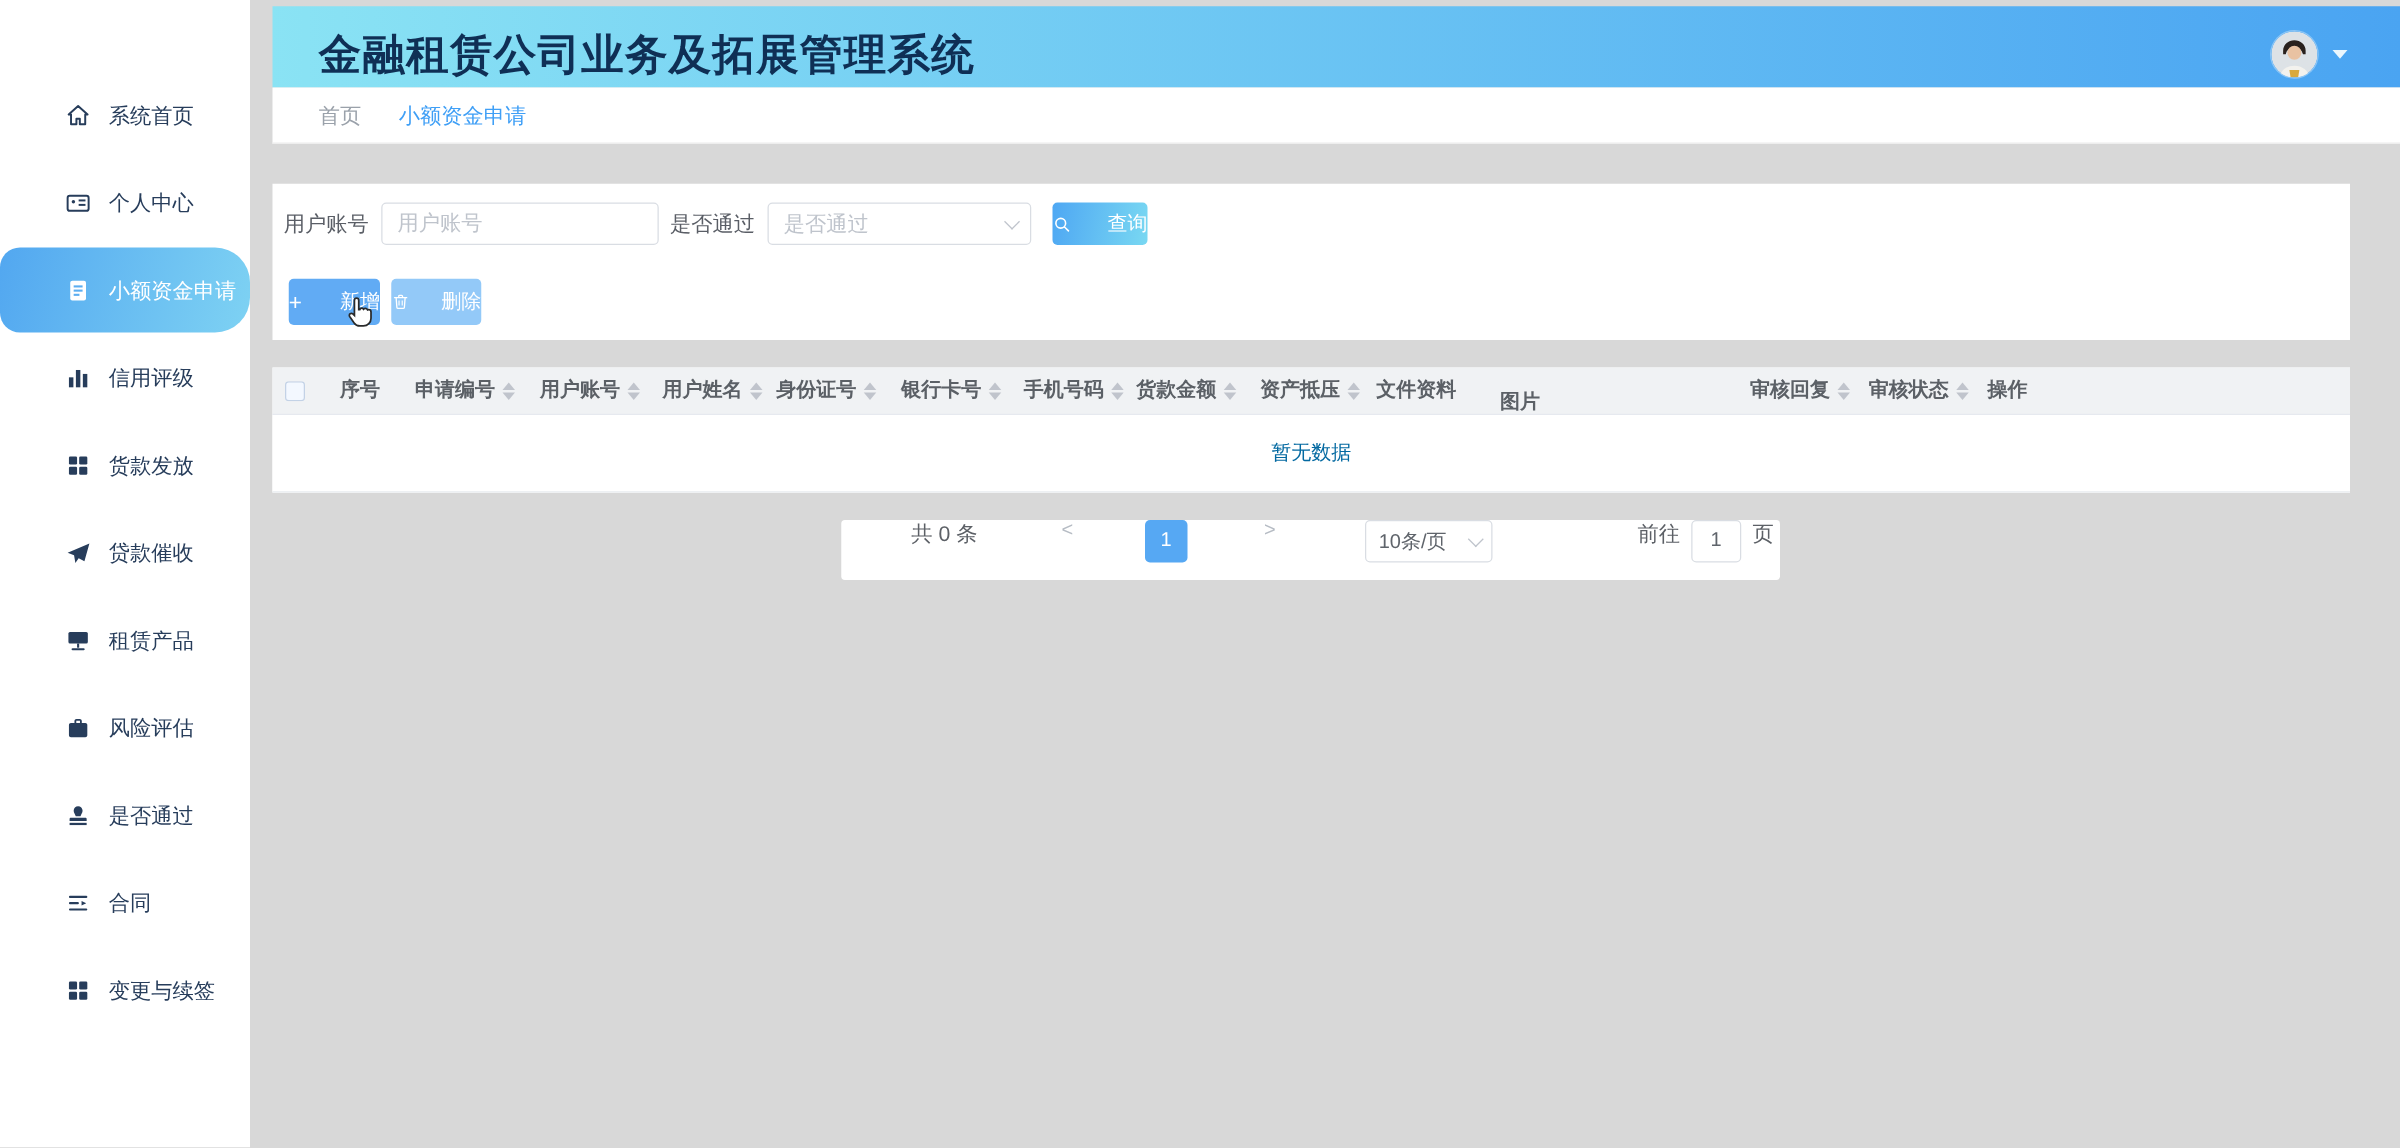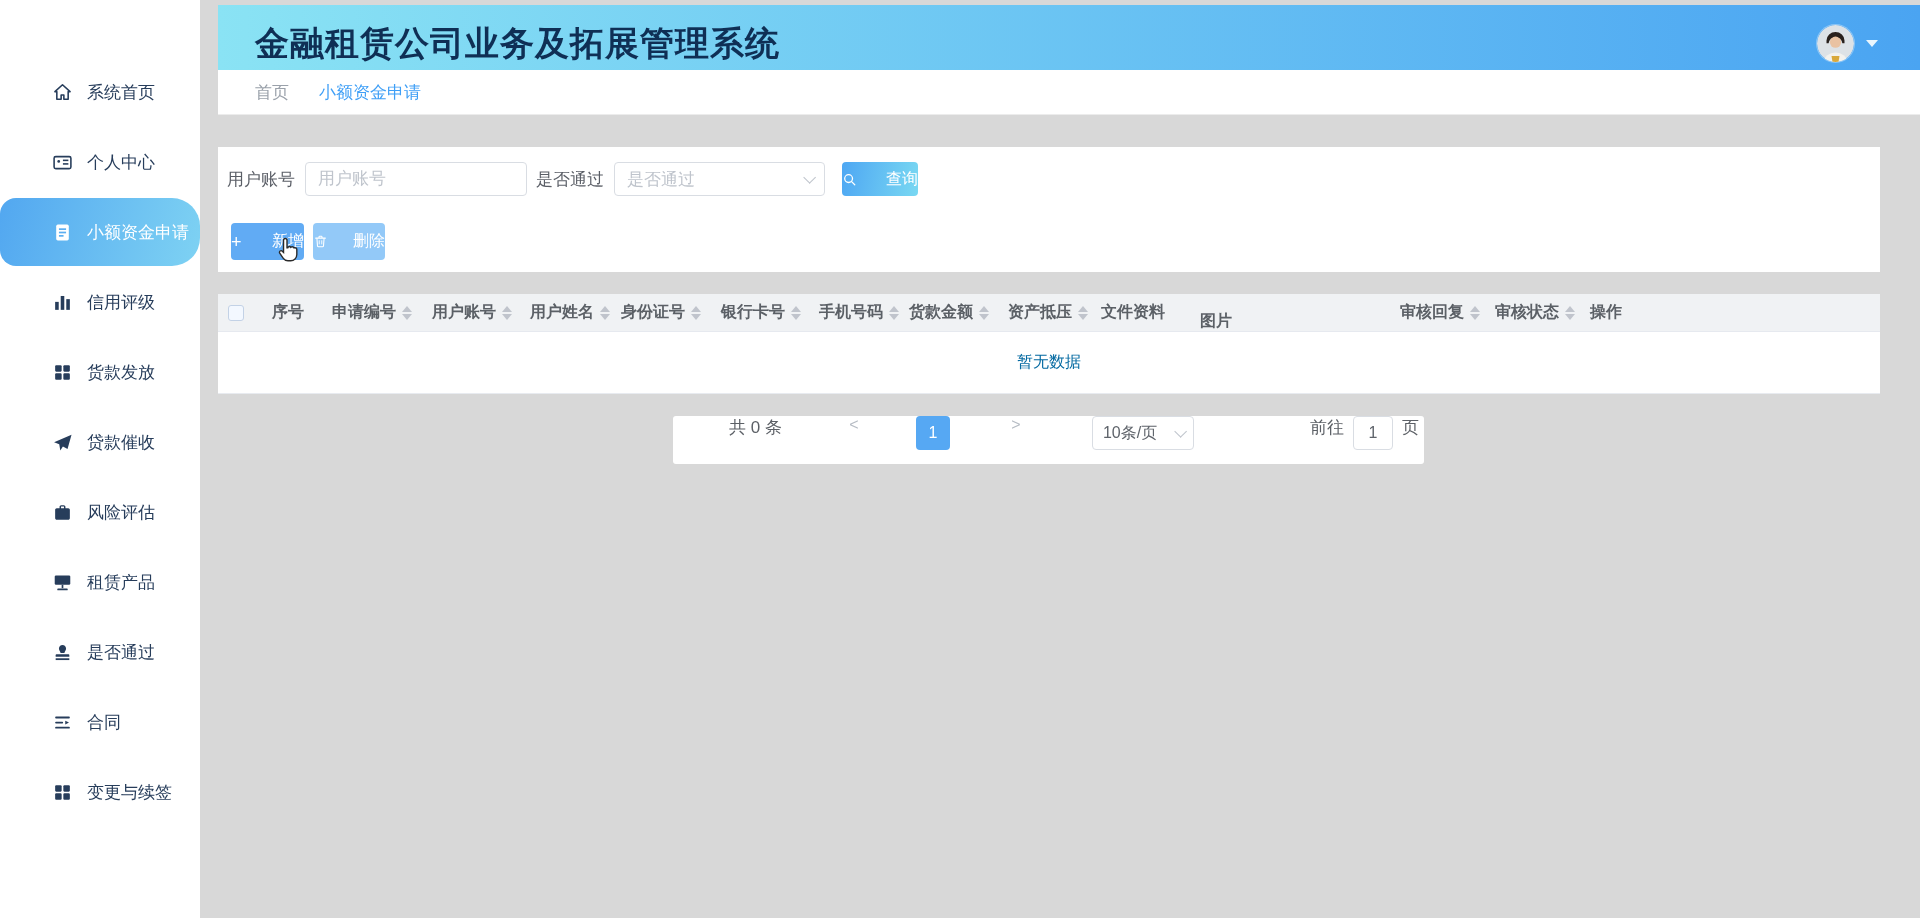--- a/index.html
+++ b/index.html
@@ -133,34 +133,34 @@
         <span class="side-icon">
           <svg viewBox="0 0 20 20">
             <path d="M18.6 2.6 2 9.7l4.9 1.9 1 6 2.5-3.7 4.4 2.3z" fill="currentColor"></path>
           </svg>
         </span>
         <span>贷款催收</span>
       </div>
       <div class="side-item">
         <span class="side-icon">
           <svg viewBox="0 0 20 20">
-            <path d="M7.2 6V4.6C7.2 3.7 7.9 3 8.8 3h2.4c.9 0 1.6.7 1.6 1.6V6h2.7c.8 0 1.5.7 1.5 1.5v8c0 .8-.7 1.5-1.5 1.5H4.5C3.7 17 3 16.3 3 15.5v-8C3 6.7 3.7 6 4.5 6h2.7zm1.4 0h2.8V4.4H8.6V6z" fill="currentColor"></path>
-          </svg>
-        </span>
-        <span>风险评估</span>
-      </div>
-      <div class="side-item">
-        <span class="side-icon">
-          <svg viewBox="0 0 20 20">
             <rect x="2.6" y="3.4" width="14.8" height="8.8" rx="1.2" fill="currentColor"></rect>
             <rect x="9.2" y="12.2" width="1.6" height="3.2" fill="currentColor"></rect>
             <rect x="5" y="15.8" width="10" height="1.6" rx=".8" fill="currentColor"></rect>
           </svg>
         </span>
         <span>租赁产品</span>
+      </div>
+      <div class="side-item">
+        <span class="side-icon">
+          <svg viewBox="0 0 20 20">
+            <path d="M7.2 6V4.6C7.2 3.7 7.9 3 8.8 3h2.4c.9 0 1.6.7 1.6 1.6V6h2.7c.8 0 1.5.7 1.5 1.5v8c0 .8-.7 1.5-1.5 1.5H4.5C3.7 17 3 16.3 3 15.5v-8C3 6.7 3.7 6 4.5 6h2.7zm1.4 0h2.8V4.4H8.6V6z" fill="currentColor"></path>
+          </svg>
+        </span>
+        <span>风险评估</span>
       </div>
       <div class="side-item">
         <span class="side-icon">
           <svg viewBox="0 0 20 20">
             <path d="M10 2.8c1.9 0 3.4 1.5 3.4 3.4 0 1.7-1.2 2.7-1.6 4.2H8.2C7.8 8.9 6.6 7.9 6.6 6.2c0-1.9 1.5-3.4 3.4-3.4z" fill="currentColor"></path>
             <path d="M4.5 11.6h11c.6 0 1 .4 1 1v1.5h-13v-1.5c0-.6.4-1 1-1z" fill="currentColor"></path>
             <rect x="3.5" y="15.5" width="13" height="1.7" fill="currentColor"></rect>
           </svg>
         </span>
         <span>是否通过</span>

